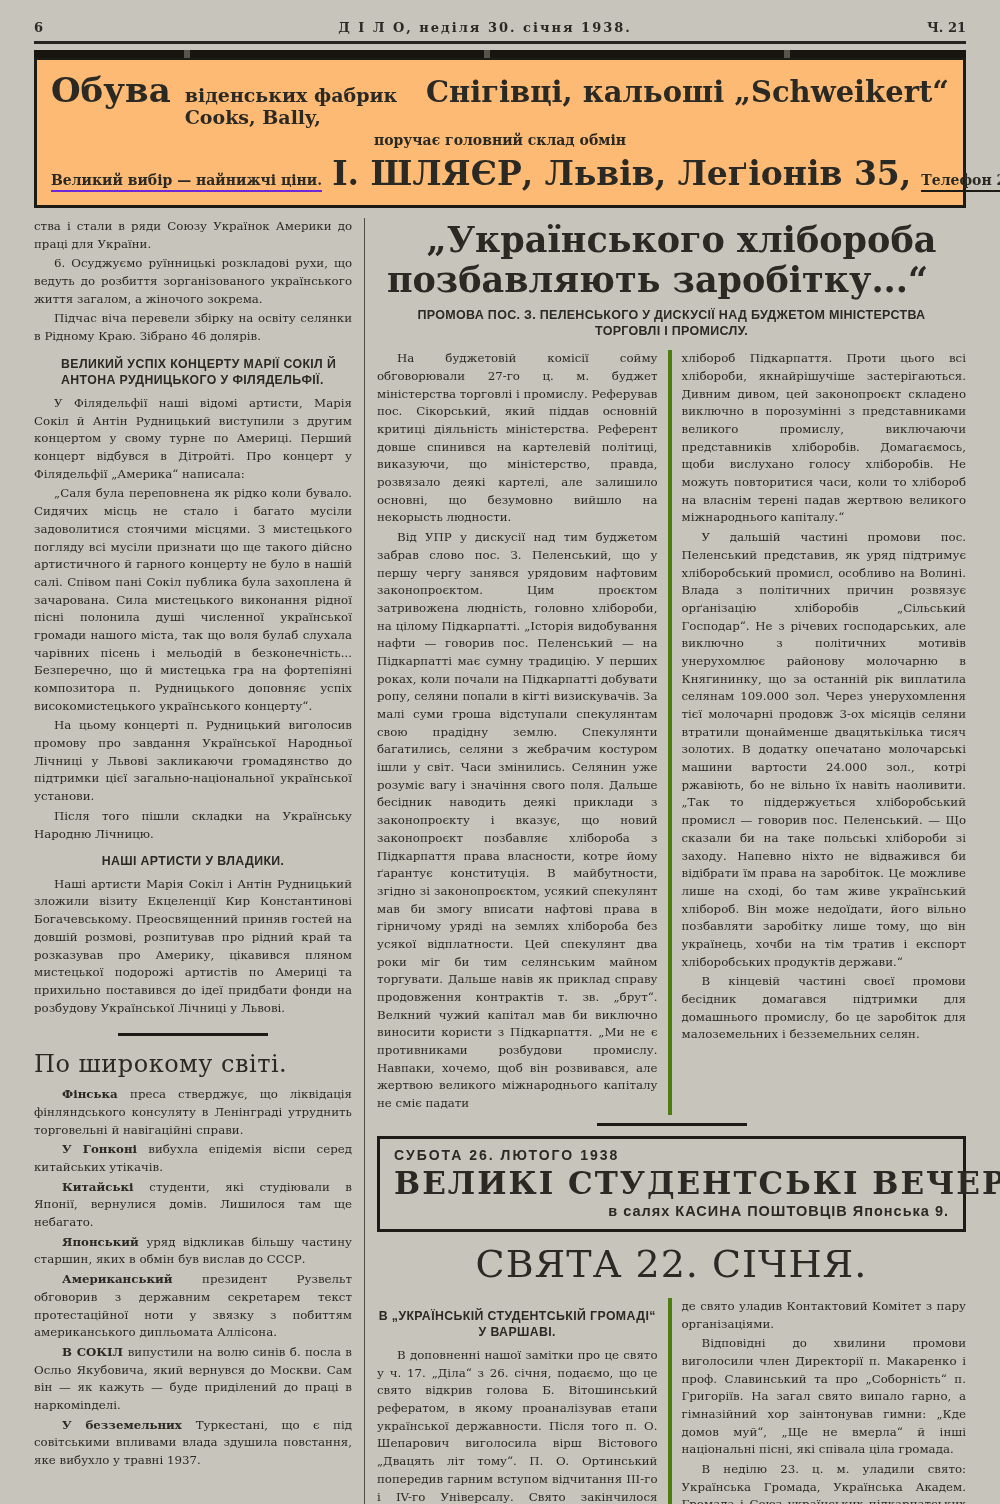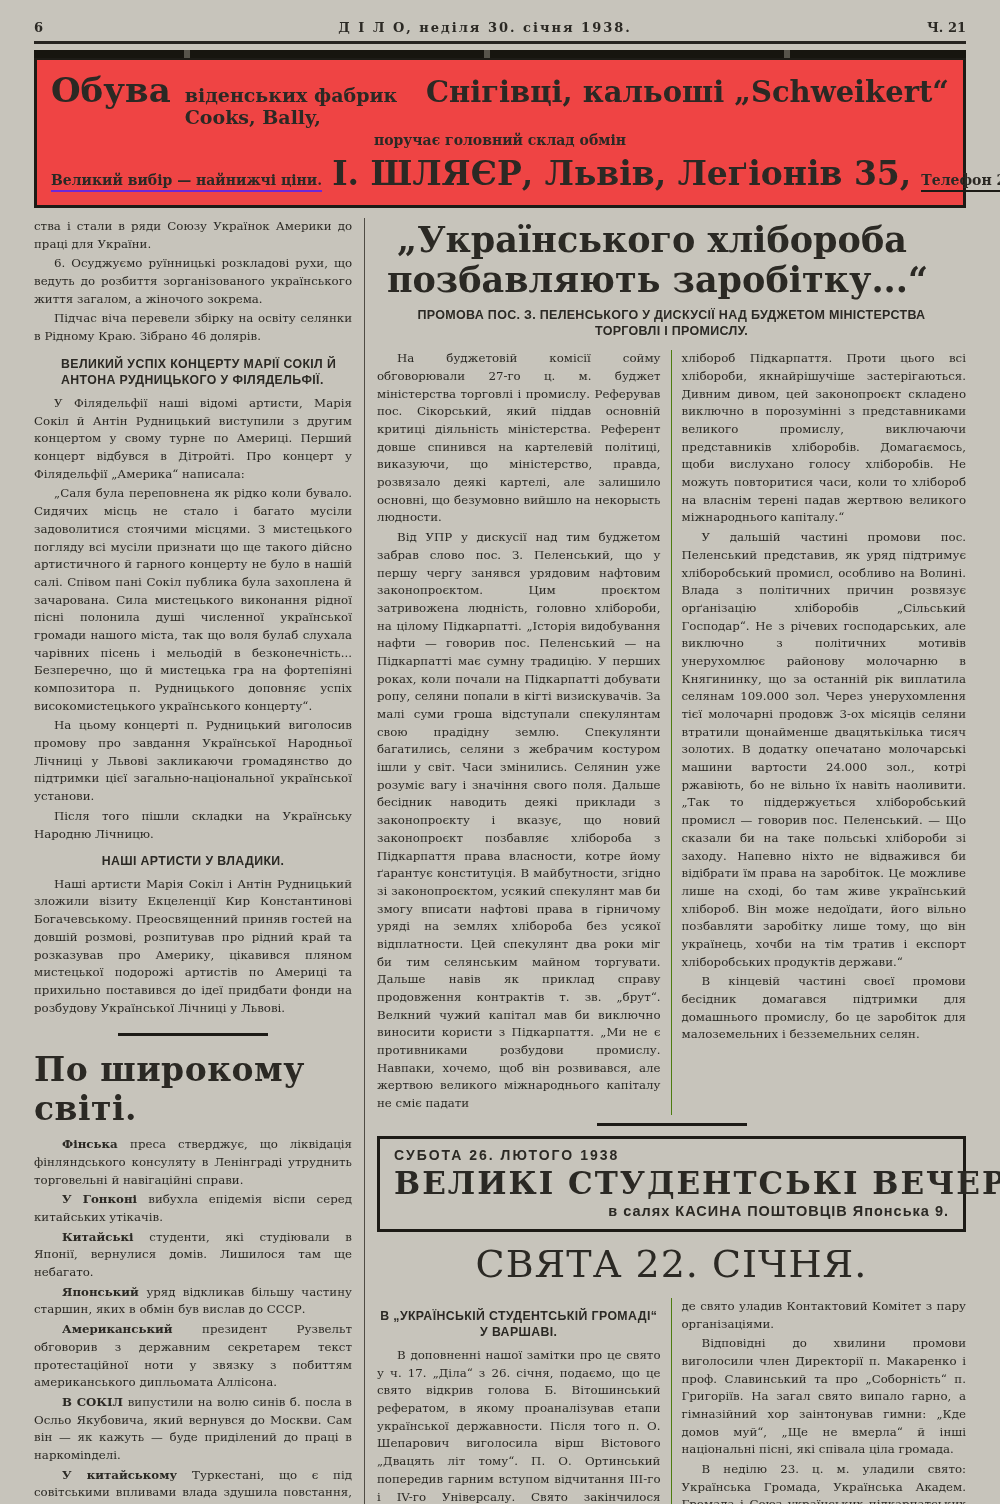--- a/index.html
+++ b/index.html
@@ -8,21 +8,21 @@
         box-sizing:border-box;padding:14px 34px 10px 34px;overflow:hidden;position:relative;}
   
   .masthead{display:flex;align-items:flex-end;justify-content:space-between;
             font-weight:bold;font-size:13px;padding:6px 0 4px 0;}
   .masthead .mid{letter-spacing:2px;}
   .mast-rule{height:3px;background:#262420;margin:2px 0 6px 0;}
   .heavy-bar{height:8px;margin:4px 0 0 0;
      background:repeating-linear-gradient(90deg,#17150f 0 150px,#57544b 150px 156px,#17150f 156px 300px);}
   
   .ad-box{border:3px solid #1d1b16;border-top-width:2px;margin-top:0;
-          padding:10px 14px 12px 14px;background:#ef4444;}
+          padding:10px 14px 12px 14px;background:#fdba74;}
   .ad-row1{display:flex;align-items:baseline;gap:14px;justify-content:space-between;}
   .ad-brand{font-size:34px;font-weight:bold;}
   .ad-fact{font-size:19px;font-weight:bold;}
   .ad-prod{font-size:29px;font-weight:bold;white-space:nowrap;}
   .ad-tag{text-align:center;font-size:14px;font-weight:bold;margin-top:4px;}
   .ad-row3{display:flex;align-items:baseline;justify-content:space-between;gap:10px;margin-top:6px;}
   .ad-sel{font-size:14px;font-weight:bold;border-bottom:2px solid #6d28d9;padding-bottom:2px;white-space:nowrap;}
   .ad-addr{font-size:33px;font-weight:bold;white-space:nowrap;}
   .ad-phone{font-size:14px;font-weight:bold;border-bottom:2px solid #1d1b16;padding-bottom:2px;white-space:nowrap;}
   
@@ -30,30 +30,30 @@
   .col-left{width:318px;flex:0 0 auto;padding-right:12px;border-right:1px solid #4f4c44;}
   .col-main{flex:1 1 auto;padding-left:12px;min-width:0;}
   
   .it-p,.it-pn{font-size:11.8px;line-height:1.5;text-align:justify;margin:0 0 2px 0;}
   .it-p{text-indent:1.7em;}
   .it-h,.it-hl{font-family:"Liberation Sans",sans-serif;font-weight:bold;font-size:12.3px;
                line-height:1.35;margin:10px 0 6px 0;letter-spacing:.4px;}
   .it-h{text-align:center;}
   .it-hl{text-align:left;margin-left:27px;}
   
-  .world-heading{font-size:33px;font-weight:bold;margin:14px 0 8px 0;letter-spacing:.5px;}
+  .world-heading{font-size:24px;font-weight:normal;margin:14px 0 8px 0;letter-spacing:.5px;}
   .section-divider{width:150px;height:3px;background:#1d1b16;margin:16px auto 0 auto;}
   
   .headline{font-weight:bold;line-height:1.15;margin:2px 0 6px 0;}
-  .headline .l1{font-size:35px;text-align:left;padding-left:20px;}
+  .headline .l1{font-size:35px;text-align:center;padding-left:20px;}
   .headline .l2{font-size:35px;text-align:center;padding-right:28px;}
   .subhead{font-family:"Liberation Sans",sans-serif;font-weight:bold;font-size:12.5px;
            text-align:center;line-height:1.35;margin:6px 10px 10px 10px;letter-spacing:.3px;}
   .two-col{display:flex;}
-  .two-col .c1{width:50%;box-sizing:border-box;padding-right:10px;border-right:1px solid #4d7c0f;}
+  .two-col .c1{width:50%;box-sizing:border-box;padding-right:10px;border-right:4px solid #4d7c0f;}
   .two-col .c2{width:50%;box-sizing:border-box;padding-left:10px;}
   .end-divider{width:150px;height:3px;background:#1d1b16;margin:8px auto 10px auto;}
   
   .event-box{border:3px solid #1d1b16;padding:8px 14px 10px 14px;margin:6px 0 0 0;}
   .event-date{font-family:"Liberation Sans",sans-serif;font-weight:bold;font-size:14px;letter-spacing:2px;}
   .event-title{font-size:31px;font-weight:bold;letter-spacing:2px;white-space:nowrap;margin:2px 0;}
   .event-venue{font-family:"Liberation Sans",sans-serif;font-weight:bold;font-size:14.5px;
                text-align:right;letter-spacing:1px;}
   
   .celebr-heading{font-size:38px;text-align:center;margin:10px 0 12px 0;font-weight:normal;letter-spacing:1px;}
@@ -103,21 +103,21 @@
         </div>
       <div class="section-divider"></div>
       <h2 class="world-heading">По широкому світі.</h2>
       <div>
           <p class="it-p"><b class="lead">Фінська </b>преса стверджує, що ліквідація фінляндського консуляту в Ленінграді утруднить торговельні й навігаційні справи.</p>
           <p class="it-p"><b class="lead">У Гонконі </b>вибухла епідемія віспи серед китайських утікачів.</p>
           <p class="it-p"><b class="lead">Китайські </b>студенти, які студіювали в Японії, вернулися домів. Лишилося там ще небагато.</p>
           <p class="it-p"><b class="lead">Японський </b>уряд відкликав більшу частину старшин, яких в обмін був вислав до СССР.</p>
           <p class="it-p"><b class="lead">Американський </b>президент Рузвельт обговорив з державним секретарем текст протестаційної ноти у звязку з побиттям американського дипльомата Аллісона.</p>
           <p class="it-p"><b class="lead">В СОКІЛ </b>випустили на волю синів б. посла в Осльо Якубовича, який вернувся до Москви. Сам він — як кажуть — буде приділений до праці в наркоміnделі.</p>
-          <p class="it-p"><b class="lead">У китайському </b>Туркестані, що є під совітськими впливами влада здушила повстання, яке вибухло у травні 1937.</p>
+          <p class="it-p"><b class="lead">У безземельних </b>Туркестані, що є під совітськими впливами влада здушила повстання, яке вибухло у травні 1937.</p>
         </div>
     </aside>
 
     <div class="col-main">
 
       <article>
         <div class="headline">
           <div class="l1">„Українського хлібороба</div>
           <div class="l2">позбавляють заробітку...“</div>
         </div>

